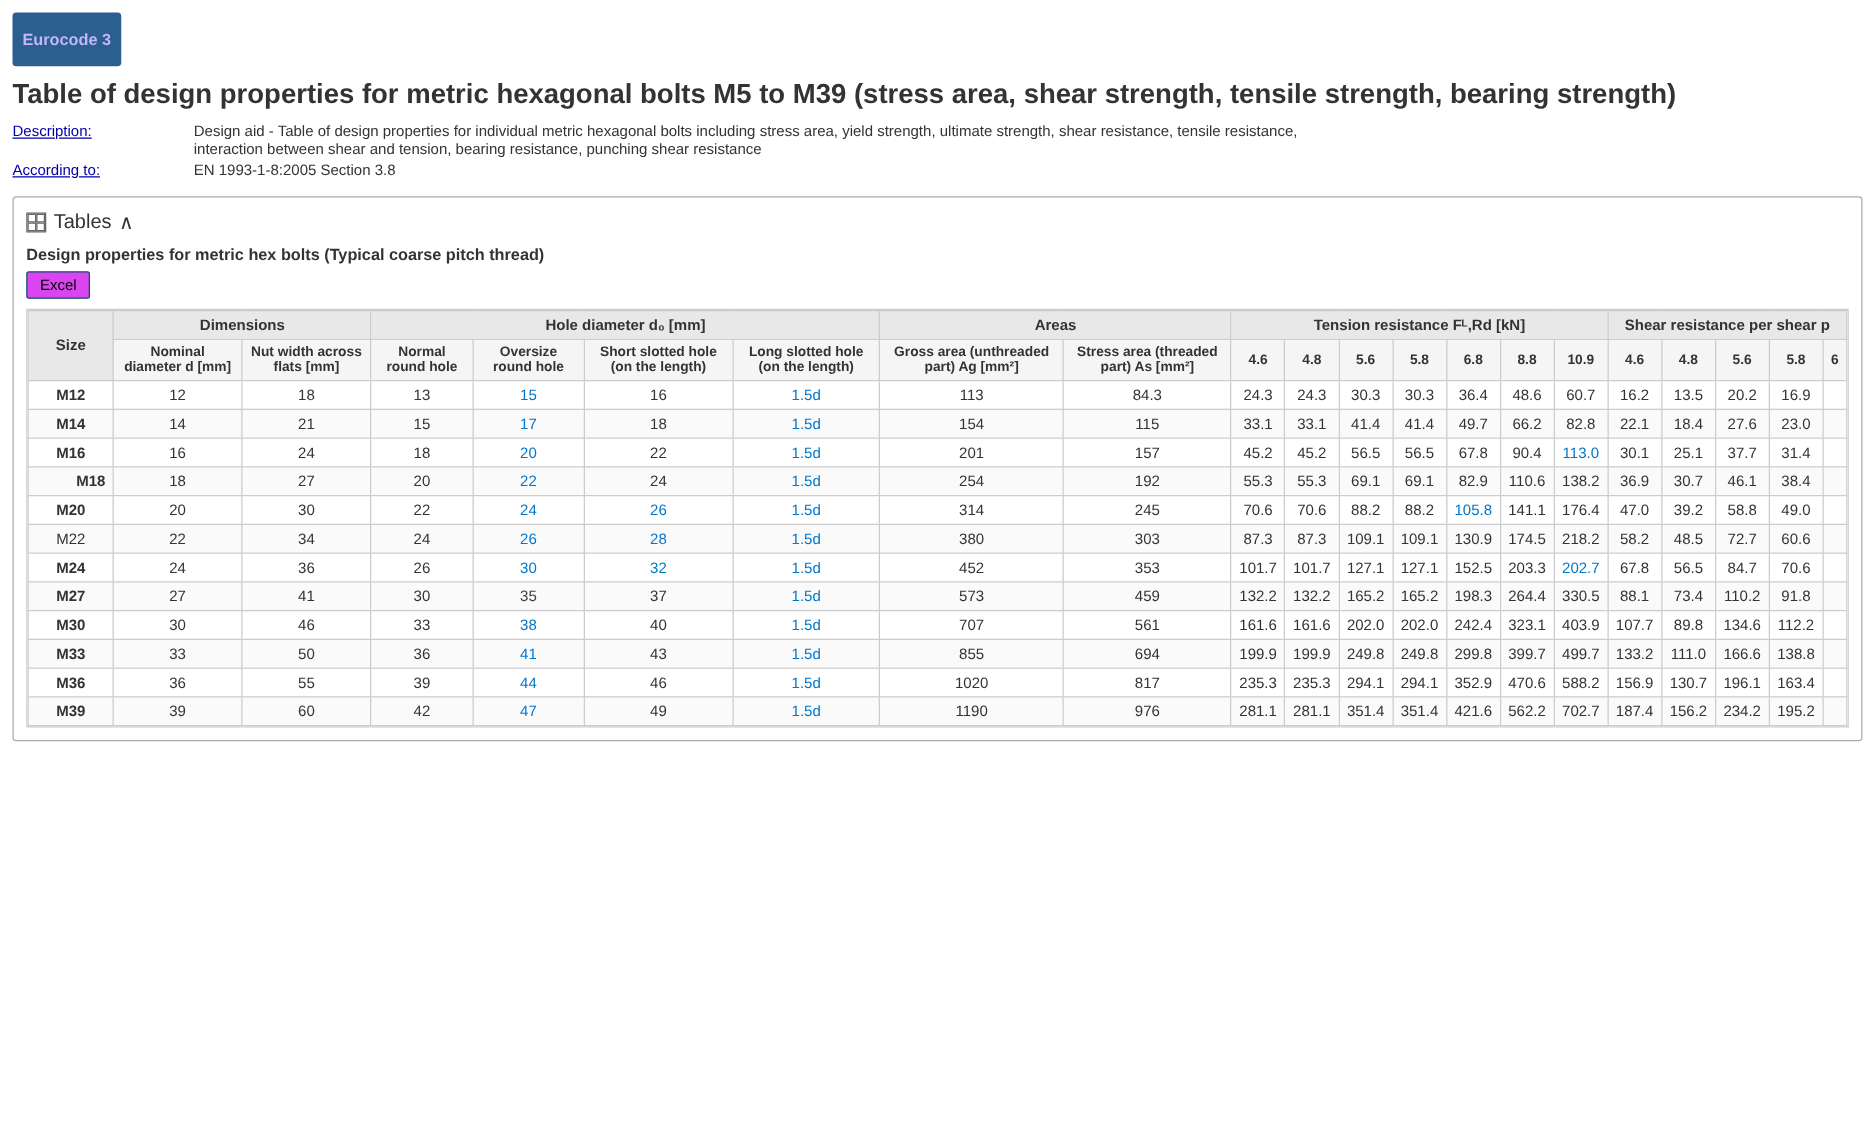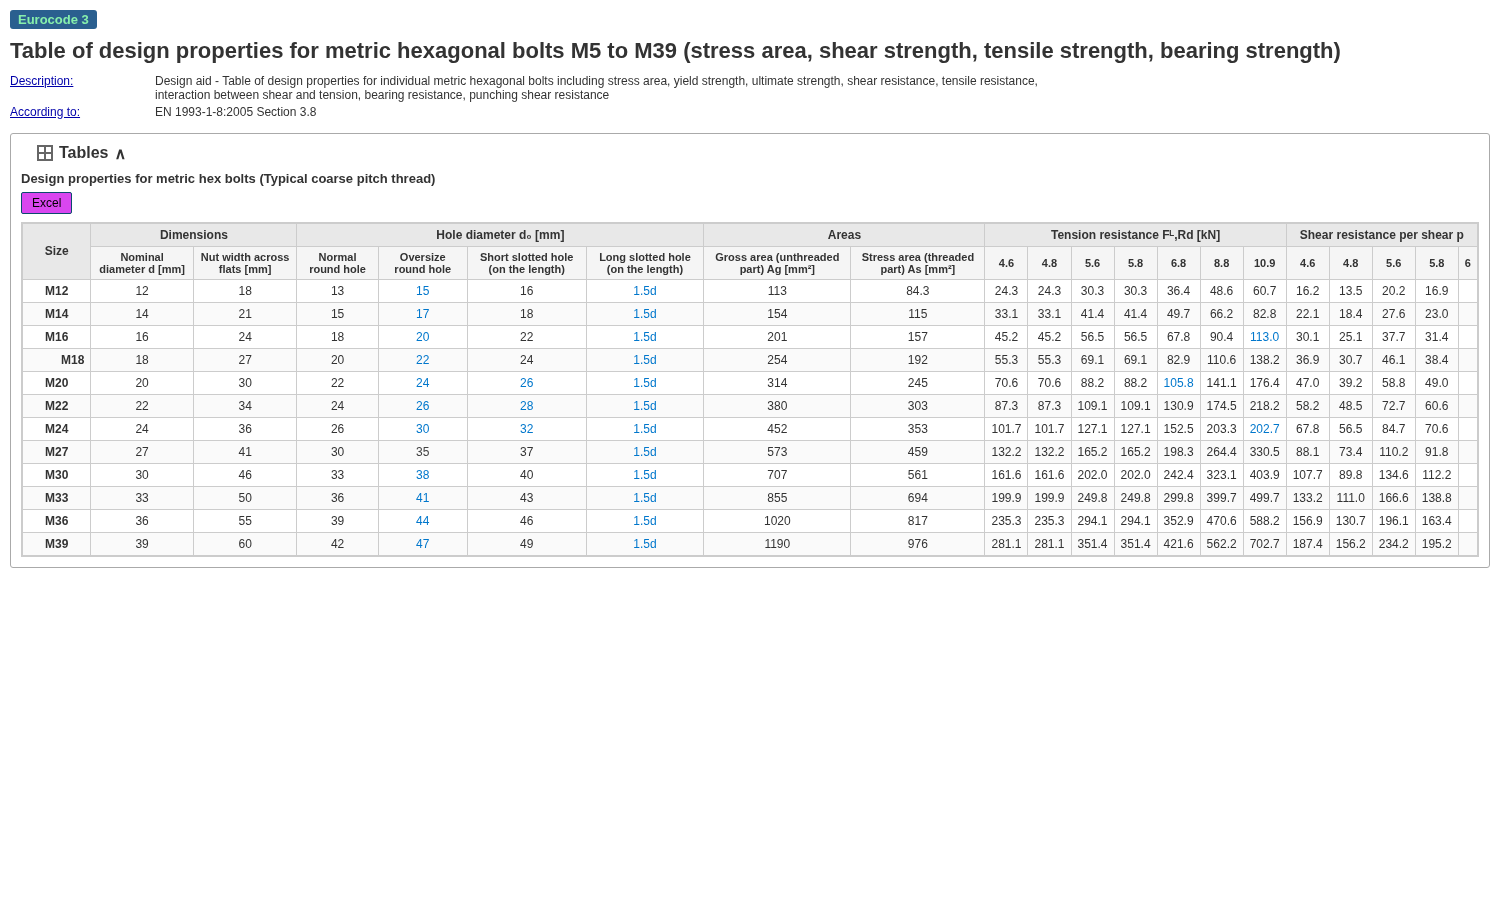--- a/index.html
+++ b/index.html
@@ -1,24 +1,24 @@
 <!DOCTYPE html>
 <html><head>
   <meta charset="utf-8">
   <style>
     * { box-sizing: border-box; margin: 0; padding: 0; }
     body { font-family: Arial, sans-serif; font-size: 13px; background: #fff; color: #333; padding: 10px; }
 
     .eurocode-badge {
       display: inline-block;
       background: #2a5f8f;
-      color: #86efac;
+      color: #c4b5fd;
       font-weight: bold;
       font-size: 13px;
-      padding: 2px 8px;
+      padding: 14px 8px;
       border-radius: 3px;
       margin-bottom: 8px;
     }
 
     .page-title {
       font-size: 22px;
       font-weight: bold;
       margin-bottom: 8px;
       line-height: 1.3;
     }
@@ -31,24 +31,23 @@
       border: 1px solid #aaa;
       border-radius: 3px;
       margin-top: 14px;
       padding: 10px;
     }
 
     .tables-header {
       display: flex;
       align-items: center;
       font-size: 16px;
-      font-weight: bold;
+      font-weight: normal;
       margin-bottom: 8px;
       gap: 6px;
-      margin-left: 16px;
     }
 
     .tables-header .grid-icon {
       border: 1px solid #666;
       display: inline-grid;
       grid-template-columns: 1fr 1fr;
       grid-template-rows: 1fr 1fr;
       width: 16px;
       height: 16px;
     }
@@ -288,21 +287,21 @@
             <td style="color: rgb(0, 119, 204);">105.8</td>
             <td>141.1</td>
             <td>176.4</td>
             <td>47.0</td>
             <td>39.2</td>
             <td>58.8</td>
             <td>49.0</td>
             <td></td>
           </tr>
           <tr>
-            <td style="font-weight: bold;">M22</td>
+            <td style="font-weight: normal;">M22</td>
             <td>22</td>
             <td>34</td>
             <td>24</td>
             <td style="color: rgb(0, 119, 204);">26</td>
             <td style="color: rgb(0, 119, 204);">28</td>
             <td style="color: rgb(0, 119, 204);">1.5d</td>
             <td>380</td>
             <td>303</td>
             <td>87.3</td>
             <td>87.3</td>

